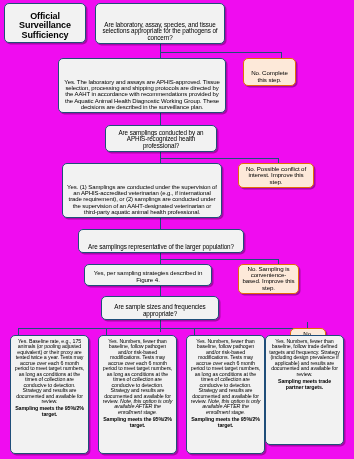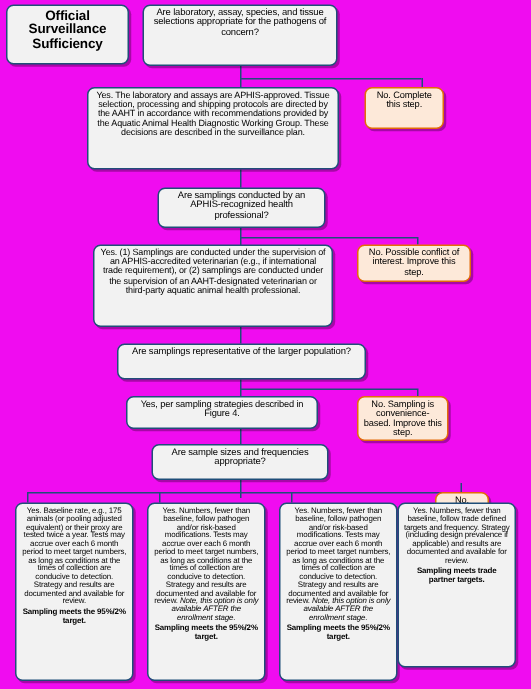--- a/index.html
+++ b/index.html
@@ -18,21 +18,21 @@
     border:1px solid #1f4e79;
     border-radius:5px;
     background:#f2f2f2;
     color:#000;
     text-align:center;
     line-height:1.03;
     letter-spacing:-0.1px;
     padding:2px 3px;
     box-shadow:1.5px 1.5px 0 rgba(0,0,0,0.30);
     display:flex;
-    align-items:flex-start;
+    align-items:flex-end;
     justify-content:center;
   }
   .box > span{display:block;width:100%;}
 
   .title{
     background:#f2f2f2;
     border:1px solid #1f4e79;
     font-weight:bold;
   }
 

